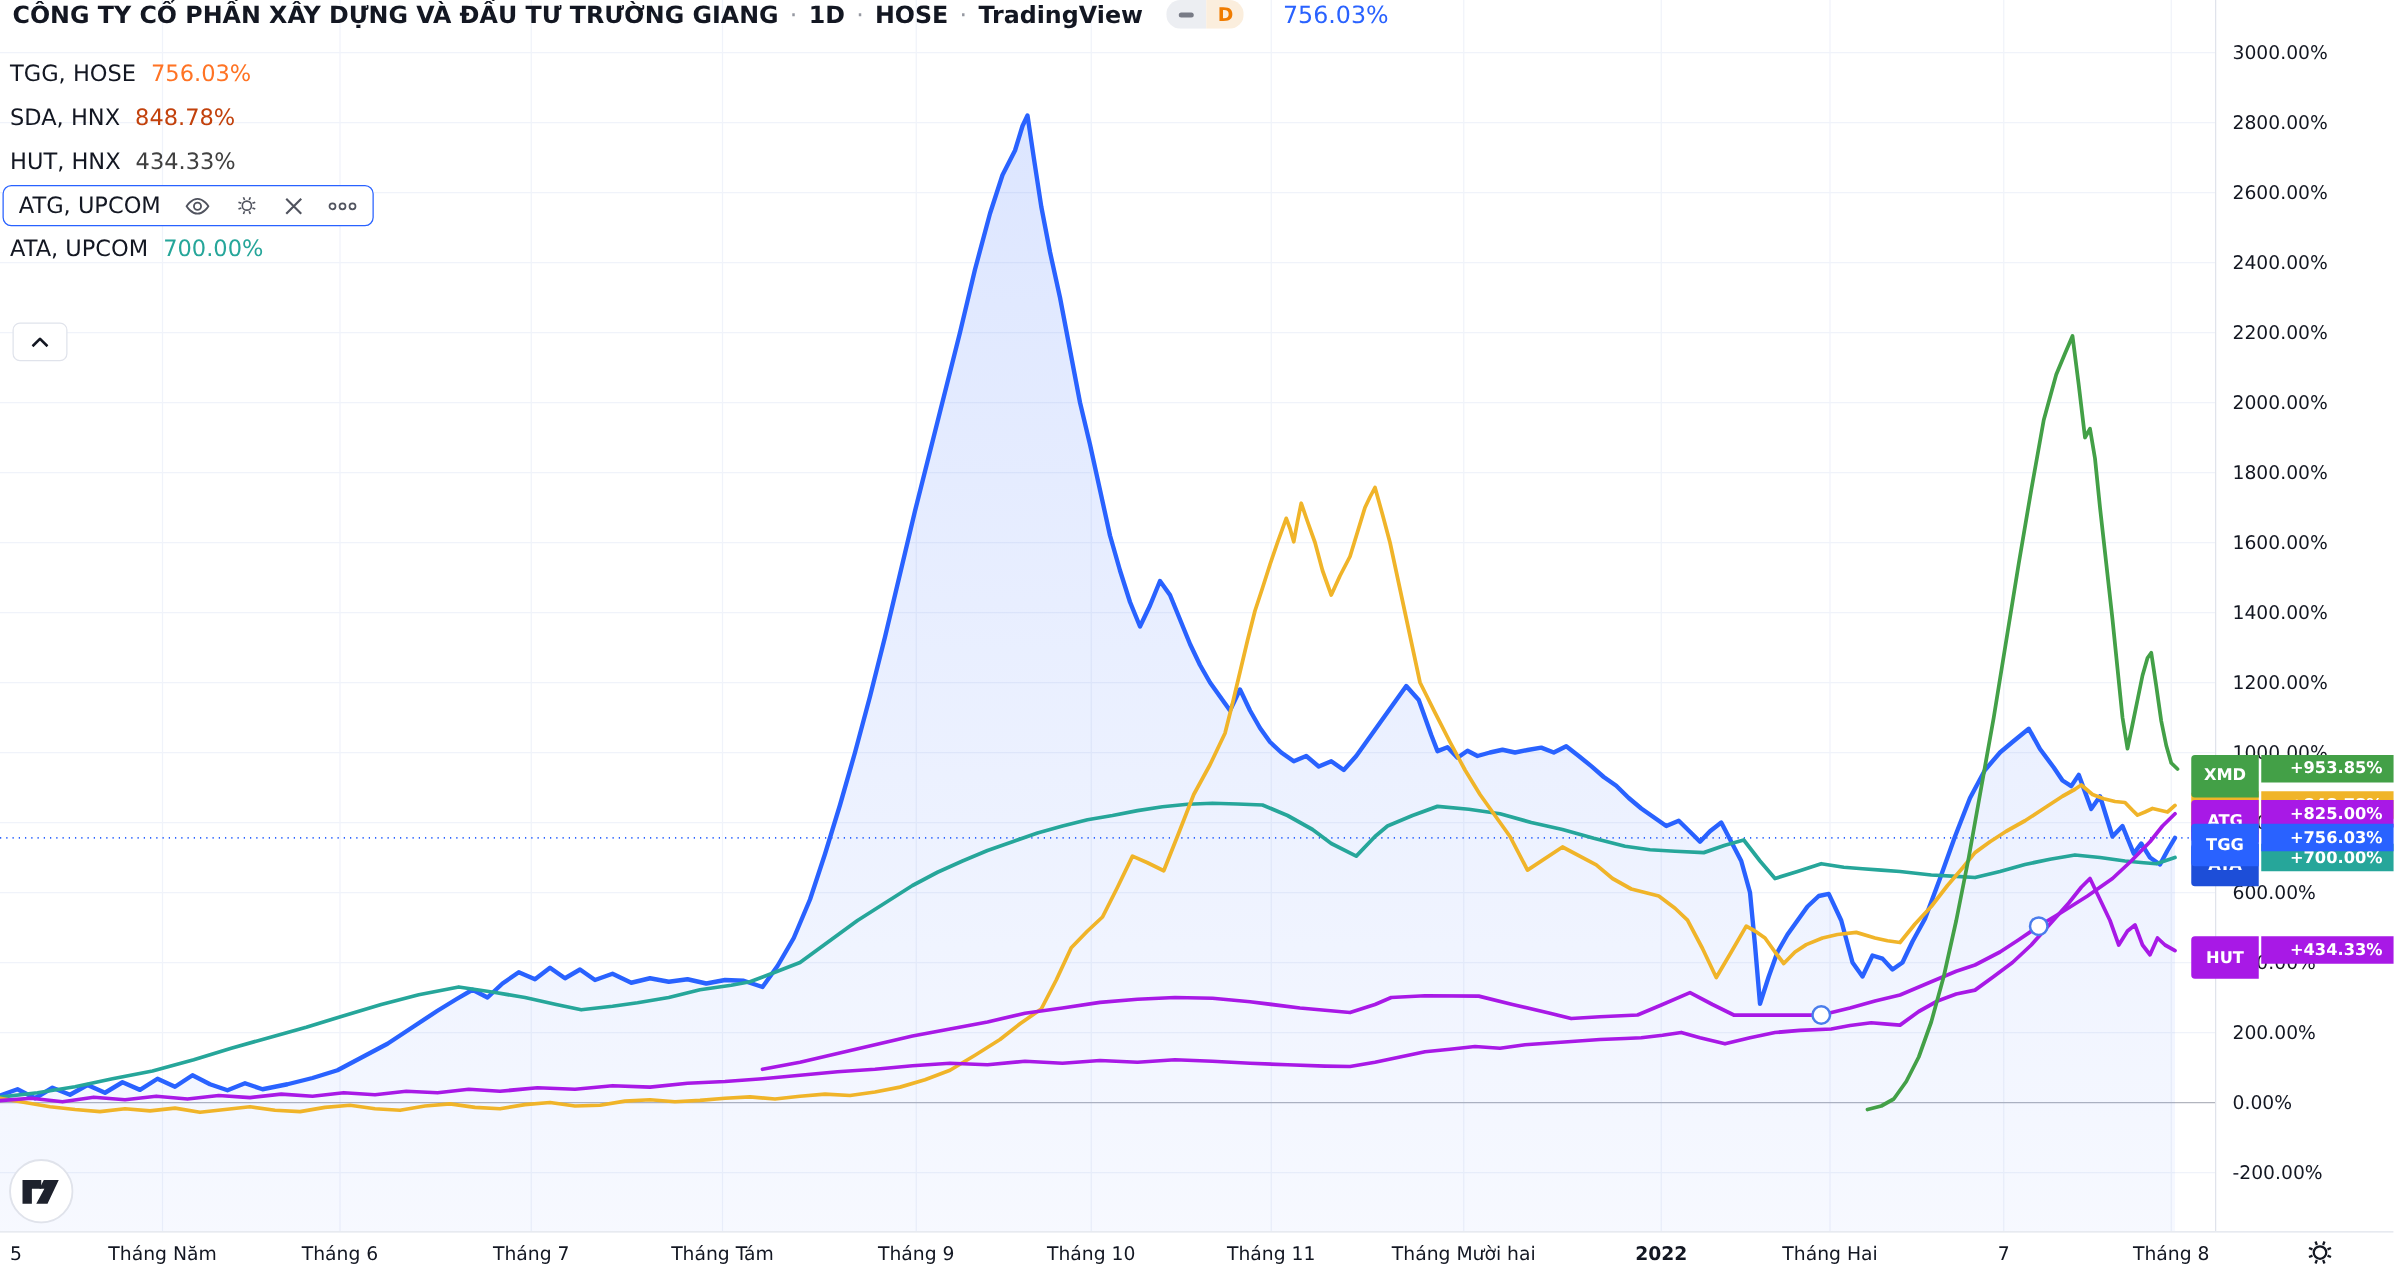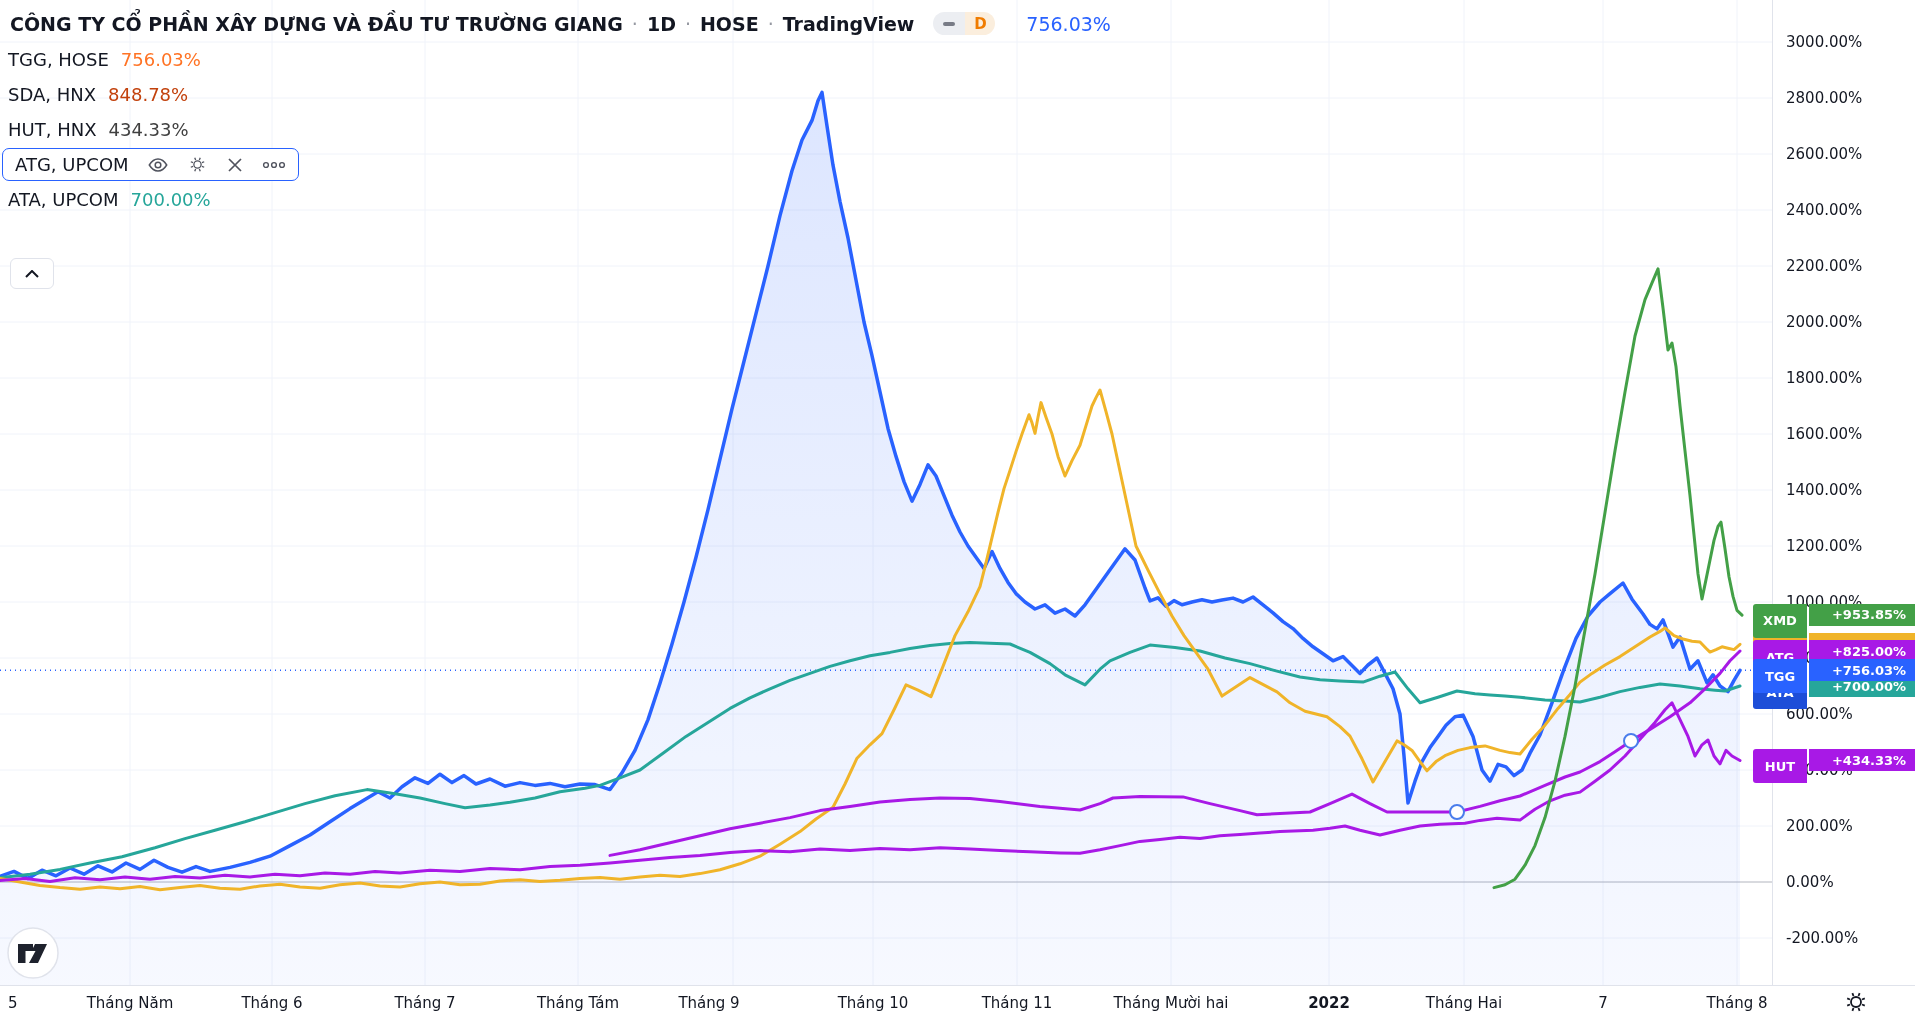--- a/index.html
+++ b/index.html
@@ -1,19 +1,19 @@
 <!DOCTYPE html>
 <html><head>
 <meta charset="utf-8">
 <style>
   html,body{margin:0;padding:0;background:#fff;}
   .app{position:relative;width:1915px;height:1021px;background:#fff;overflow:hidden;
        font-family:"DejaVu Sans","Liberation Sans",sans-serif;color:#131722;}
   #plot-svg{position:absolute;left:0;top:0;}
-  .header{position:absolute;left:10px;top:12px;display:flex;align-items:center;gap:9px;
+  .header{position:absolute;left:10px;top:0;display:flex;align-items:center;gap:9px;
           font-size:19px;font-weight:600;white-space:nowrap;z-index:30;}
   .header .dot{color:#9598a1;font-weight:400;}
   .capsule{display:inline-flex;height:23px;border-radius:12px;overflow:hidden;margin-left:10px;}
   .cap-left{background:#eceef2;width:32px;display:flex;align-items:center;justify-content:center;}
   .cap-left .dash{width:12px;height:4px;border-radius:2px;background:#787b86;}
   .cap-right{background:#fbeedd;color:#f07c00;width:30px;display:flex;align-items:center;
              justify-content:center;font-size:15px;font-weight:700;}
   .chg{color:#2962ff;font-weight:400;margin-left:22px;}
   .legend{position:absolute;left:8px;top:42px;z-index:30;}
   .legend-row{display:flex;align-items:center;gap:12px;height:35px;font-size:18px;white-space:nowrap;}
@@ -224,21 +224,21 @@
         <div class="chip" style="background: rgb(41, 98, 255);">TGG</div>
         <div class="pval" style="background: rgb(41, 98, 255);">+756.03%</div>
       </div>
     </div>
   <div class="time-axis" id="time-axis">
       <div class="time-label" style="left: 8px;">5</div>
       <div class="time-label" style="left: 50px; width: 160px; text-align: center;">Tháng Năm</div>
       <div class="time-label" style="left: 192px; width: 160px; text-align: center;">Tháng 6</div>
       <div class="time-label" style="left: 345px; width: 160px; text-align: center;">Tháng 7</div>
       <div class="time-label" style="left: 498px; width: 160px; text-align: center;">Tháng Tám</div>
-      <div class="time-label" style="left: 629px; width: 160px; text-align: center;">Tháng 9</div>
+      <div class="time-label" style="left: 653px; width: 160px; text-align: center;">Tháng 9</div>
       <div class="time-label" style="left: 793px; width: 160px; text-align: center;">Tháng 10</div>
       <div class="time-label" style="left: 937px; width: 160px; text-align: center;">Tháng 11</div>
       <div class="time-label" style="left: 1091px; width: 160px; text-align: center;">Tháng Mười hai</div>
       <div class="time-label bold" style="left: 1249px; width: 160px; text-align: center;">2022</div>
       <div class="time-label" style="left: 1384px; width: 160px; text-align: center;">Tháng Hai</div>
       <div class="time-label" style="left: 1523px; width: 160px; text-align: center;">7</div>
       <div class="time-label" style="left: 1657px; width: 160px; text-align: center;">Tháng 8</div>
     </div>
 
   <div class="watermark">

